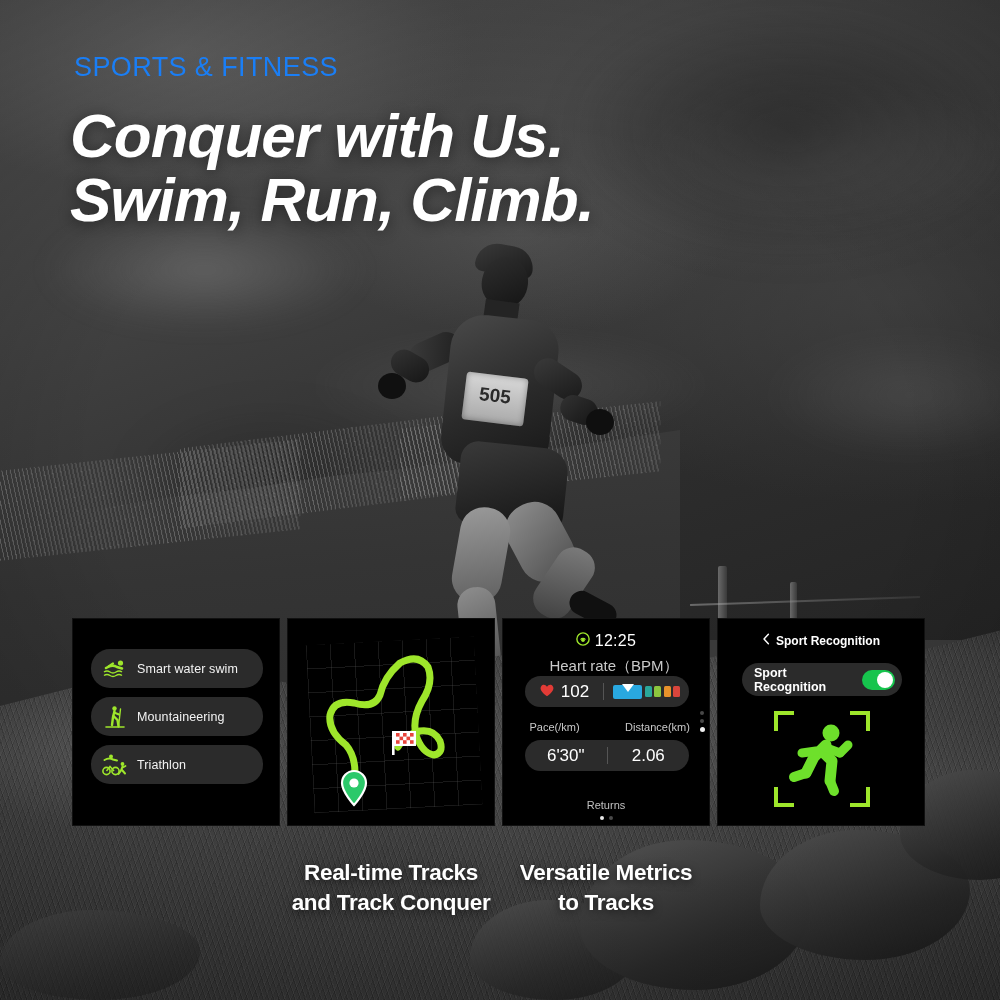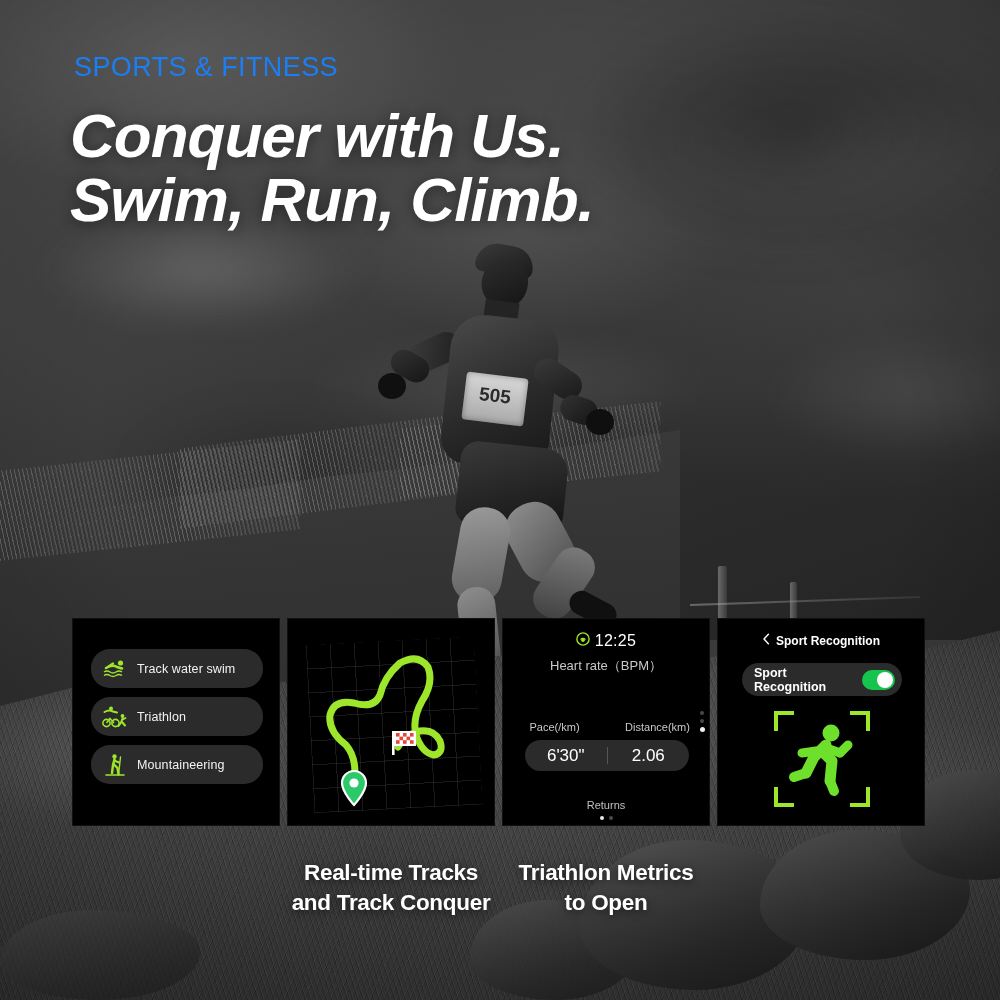--- a/index.html
+++ b/index.html
@@ -179,21 +179,21 @@
     background:
       repeating-linear-gradient(0deg, rgba(90,90,90,.28) 0 1px, transparent 1px 24px),
       repeating-linear-gradient(90deg, rgba(90,90,90,.28) 0 1px, transparent 1px 24px);
     transform:rotate(-3deg);
   }
 
   
   .m-top { position:absolute; top:13px; width:100%; text-align:center;
            display:flex; align-items:center; justify-content:center; gap:5px; }
   .m-time { color:#ffffff; font-size:16px; font-weight:500; letter-spacing:.3px; }
-  .m-cap  { position:absolute; width:100%; text-align:center; color:#c9c9c9; font-size:13px; }
+  .m-cap  { position:absolute; width:100%; text-align:center; color:#c9c9c9; font-size:15px;margin-left:8px; }
   .hr-cap { top:38px; }
   .m-pill {
     position:absolute; left:22px; width:164px; height:31px; background:#2b2b2b;
     border-radius:16px; display:flex; align-items:center;
   }
   .hr-pill { top:57px; }
   .pd-pill { top:121px; }
   .hr-left { width:78px; display:flex; align-items:center; justify-content:center; gap:6px; }
   .hr-val { color:#fff; font-size:17px; font-weight:500; }
   .divider { width:1px; height:17px; background:#555; }
@@ -317,54 +317,54 @@
       <div class="mode-pill">
         <span class="mode-ico">
           <svg viewBox="0 0 26 24" width="26" height="24">
             <circle cx="18.5" cy="6" r="2.6" fill="#9ee62b"></circle>
             <path d="M4 11 Q10 7 15 10 L20 11.5" stroke="#9ee62b" stroke-width="2.6" fill="none" stroke-linecap="round"></path>
             <path d="M6.5 9.5 L11 6.5" stroke="#9ee62b" stroke-width="2.2" stroke-linecap="round"></path>
             <path d="M2 15 q3 -2 6 0 t6 0 t6 0" stroke="#9ee62b" stroke-width="1.5" fill="none"></path>
             <path d="M2 18.5 q3 -2 6 0 t6 0 t6 0" stroke="#9ee62b" stroke-width="1.5" fill="none"></path>
           </svg>
         </span>
-        <span class="mode-label">Track water swim</span>
+        <span class="mode-label">Smart water swim</span>
+      </div>
+
+      <div class="mode-pill">
+        <span class="mode-ico">
+          <svg viewBox="0 0 26 24" width="26" height="24">
+            <circle cx="12.5" cy="3.4" r="2.2" fill="#9ee62b"></circle>
+            <path d="M12.5 6 L11 12 L10 20" stroke="#9ee62b" stroke-width="2.4" fill="none" stroke-linecap="round"></path>
+            <path d="M11.5 11 L15.5 15 L16.5 21" stroke="#9ee62b" stroke-width="2.4" fill="none" stroke-linecap="round"></path>
+            <path d="M12 7.5 L17 9.5" stroke="#9ee62b" stroke-width="2" stroke-linecap="round"></path>
+            <path d="M18.5 4 L16.5 22" stroke="#9ee62b" stroke-width="1.4" stroke-linecap="round"></path>
+            <path d="M4 22 L22 22" stroke="#9ee62b" stroke-width="1.6" stroke-linecap="round"></path>
+          </svg>
+        </span>
+        <span class="mode-label">Mountaineering</span>
       </div>
 
       <div class="mode-pill">
         <span class="mode-ico">
           <svg viewBox="0 0 26 24" width="26" height="24">
             <circle cx="9" cy="3.6" r="2" fill="#9ee62b"></circle>
             <path d="M2.5 7 Q7 4.5 11 6.5 L15 7.5" stroke="#9ee62b" stroke-width="2" fill="none" stroke-linecap="round"></path>
             <circle cx="4.5" cy="18" r="3.6" stroke="#9ee62b" stroke-width="1.6" fill="none"></circle>
             <circle cx="13.5" cy="18" r="3.6" stroke="#9ee62b" stroke-width="1.6" fill="none"></circle>
             <path d="M4.5 18 L8 13.5 L12 18" stroke="#9ee62b" stroke-width="1.5" fill="none"></path>
             <circle cx="20.5" cy="11" r="1.9" fill="#9ee62b"></circle>
             <path d="M20.5 13.5 L19 17.5 L16.5 21" stroke="#9ee62b" stroke-width="2" fill="none" stroke-linecap="round"></path>
             <path d="M20 17 L23 20.5" stroke="#9ee62b" stroke-width="2" fill="none" stroke-linecap="round"></path>
             <path d="M20.8 14.5 L23.5 13" stroke="#9ee62b" stroke-width="1.8" stroke-linecap="round"></path>
           </svg>
         </span>
         <span class="mode-label">Triathlon</span>
       </div>
 
-      <div class="mode-pill">
-        <span class="mode-ico">
-          <svg viewBox="0 0 26 24" width="26" height="24">
-            <circle cx="12.5" cy="3.4" r="2.2" fill="#9ee62b"></circle>
-            <path d="M12.5 6 L11 12 L10 20" stroke="#9ee62b" stroke-width="2.4" fill="none" stroke-linecap="round"></path>
-            <path d="M11.5 11 L15.5 15 L16.5 21" stroke="#9ee62b" stroke-width="2.4" fill="none" stroke-linecap="round"></path>
-            <path d="M12 7.5 L17 9.5" stroke="#9ee62b" stroke-width="2" stroke-linecap="round"></path>
-            <path d="M18.5 4 L16.5 22" stroke="#9ee62b" stroke-width="1.4" stroke-linecap="round"></path>
-            <path d="M4 22 L22 22" stroke="#9ee62b" stroke-width="1.6" stroke-linecap="round"></path>
-          </svg>
-        </span>
-        <span class="mode-label">Mountaineering</span>
-      </div>
-
     </div>
   </div>
 
   <div class="card">
     <div class="trackmap">
       <div class="grid"></div>
       <svg width="208" height="208" viewBox="0 0 208 208" style="position:absolute;left:0;top:0;">
         <path d="M66 166 Q70 140 58 126 Q40 112 42 96 Q46 80 66 84 Q86 90 92 76
                  Q96 58 112 44 Q130 34 140 48 Q146 64 134 82 Q124 100 128 116
                  Q134 134 146 136 Q156 134 152 122 Q146 110 132 112 Q116 116 110 128" fill="none" stroke="#9ee62b" stroke-width="7" stroke-linecap="round" stroke-linejoin="round"></path>
@@ -399,20 +399,38 @@
           <circle cx="8" cy="8" r="7" fill="none" stroke="#9ee62b" stroke-width="1.6"></circle>
           <circle cx="8" cy="9.5" r="2" fill="#9ee62b"></circle>
           <path d="M5.2 8.6 a3.6 3.6 0 0 1 5.6 0" stroke="#9ee62b" stroke-width="1.4" fill="none"></path>
         </svg>
       </span>
       <span class="m-time">12:25</span>
     </div>
 
     <div class="m-cap hr-cap">Heart rate（BPM）</div>
 
+    <div class="m-pill hr-pill">
+      <div class="hr-left">
+        <span>
+          <svg viewBox="0 0 18 16" width="16" height="14">
+            <path d="M9 15 C2 10 0.5 6.5 2.4 3.6 C4.2 1 7.4 1.6 9 4.2 C10.6 1.6 13.8 1 15.6 3.6 C17.5 6.5 16 10 9 15 Z" fill="#e23b36"></path>
+          </svg>
+        </span>
+        <span class="hr-val">102</span>
+      </div>
+      <div class="divider"></div>
+      <div class="zones">
+        <div class="zone-main"></div>
+        <div class="zone-seg" style="background:#2aa79a"></div>
+        <div class="zone-seg" style="background:#8cc63e"></div>
+        <div class="zone-seg" style="background:#e8922b"></div>
+        <div class="zone-seg" style="background:#d9453c"></div>
+      </div>
+    </div>
 
     <div class="scrollbar">
       <div class="sb-dot"></div>
       <div class="sb-dot"></div>
       <div class="sb-dot on"></div>
     </div>
 
     <div class="pd-caps">
       <div class="pd-cap">Pace(/km)</div>
       <div class="pd-cap">Distance(km)</div>
@@ -469,16 +487,16 @@
 </div>
 
 <div class="captions">
   <div class="caption">
   </div>
   <div class="caption">
     <div>Real-time Tracks</div>
     <div>and Track Conquer</div>
   </div>
   <div class="caption">
-    <div>Triathlon Metrics</div>
-    <div>to Open</div>
+    <div>Versatile Metrics</div>
+    <div>to Tracks</div>
   </div>
 </div>
 
 </body></html>

